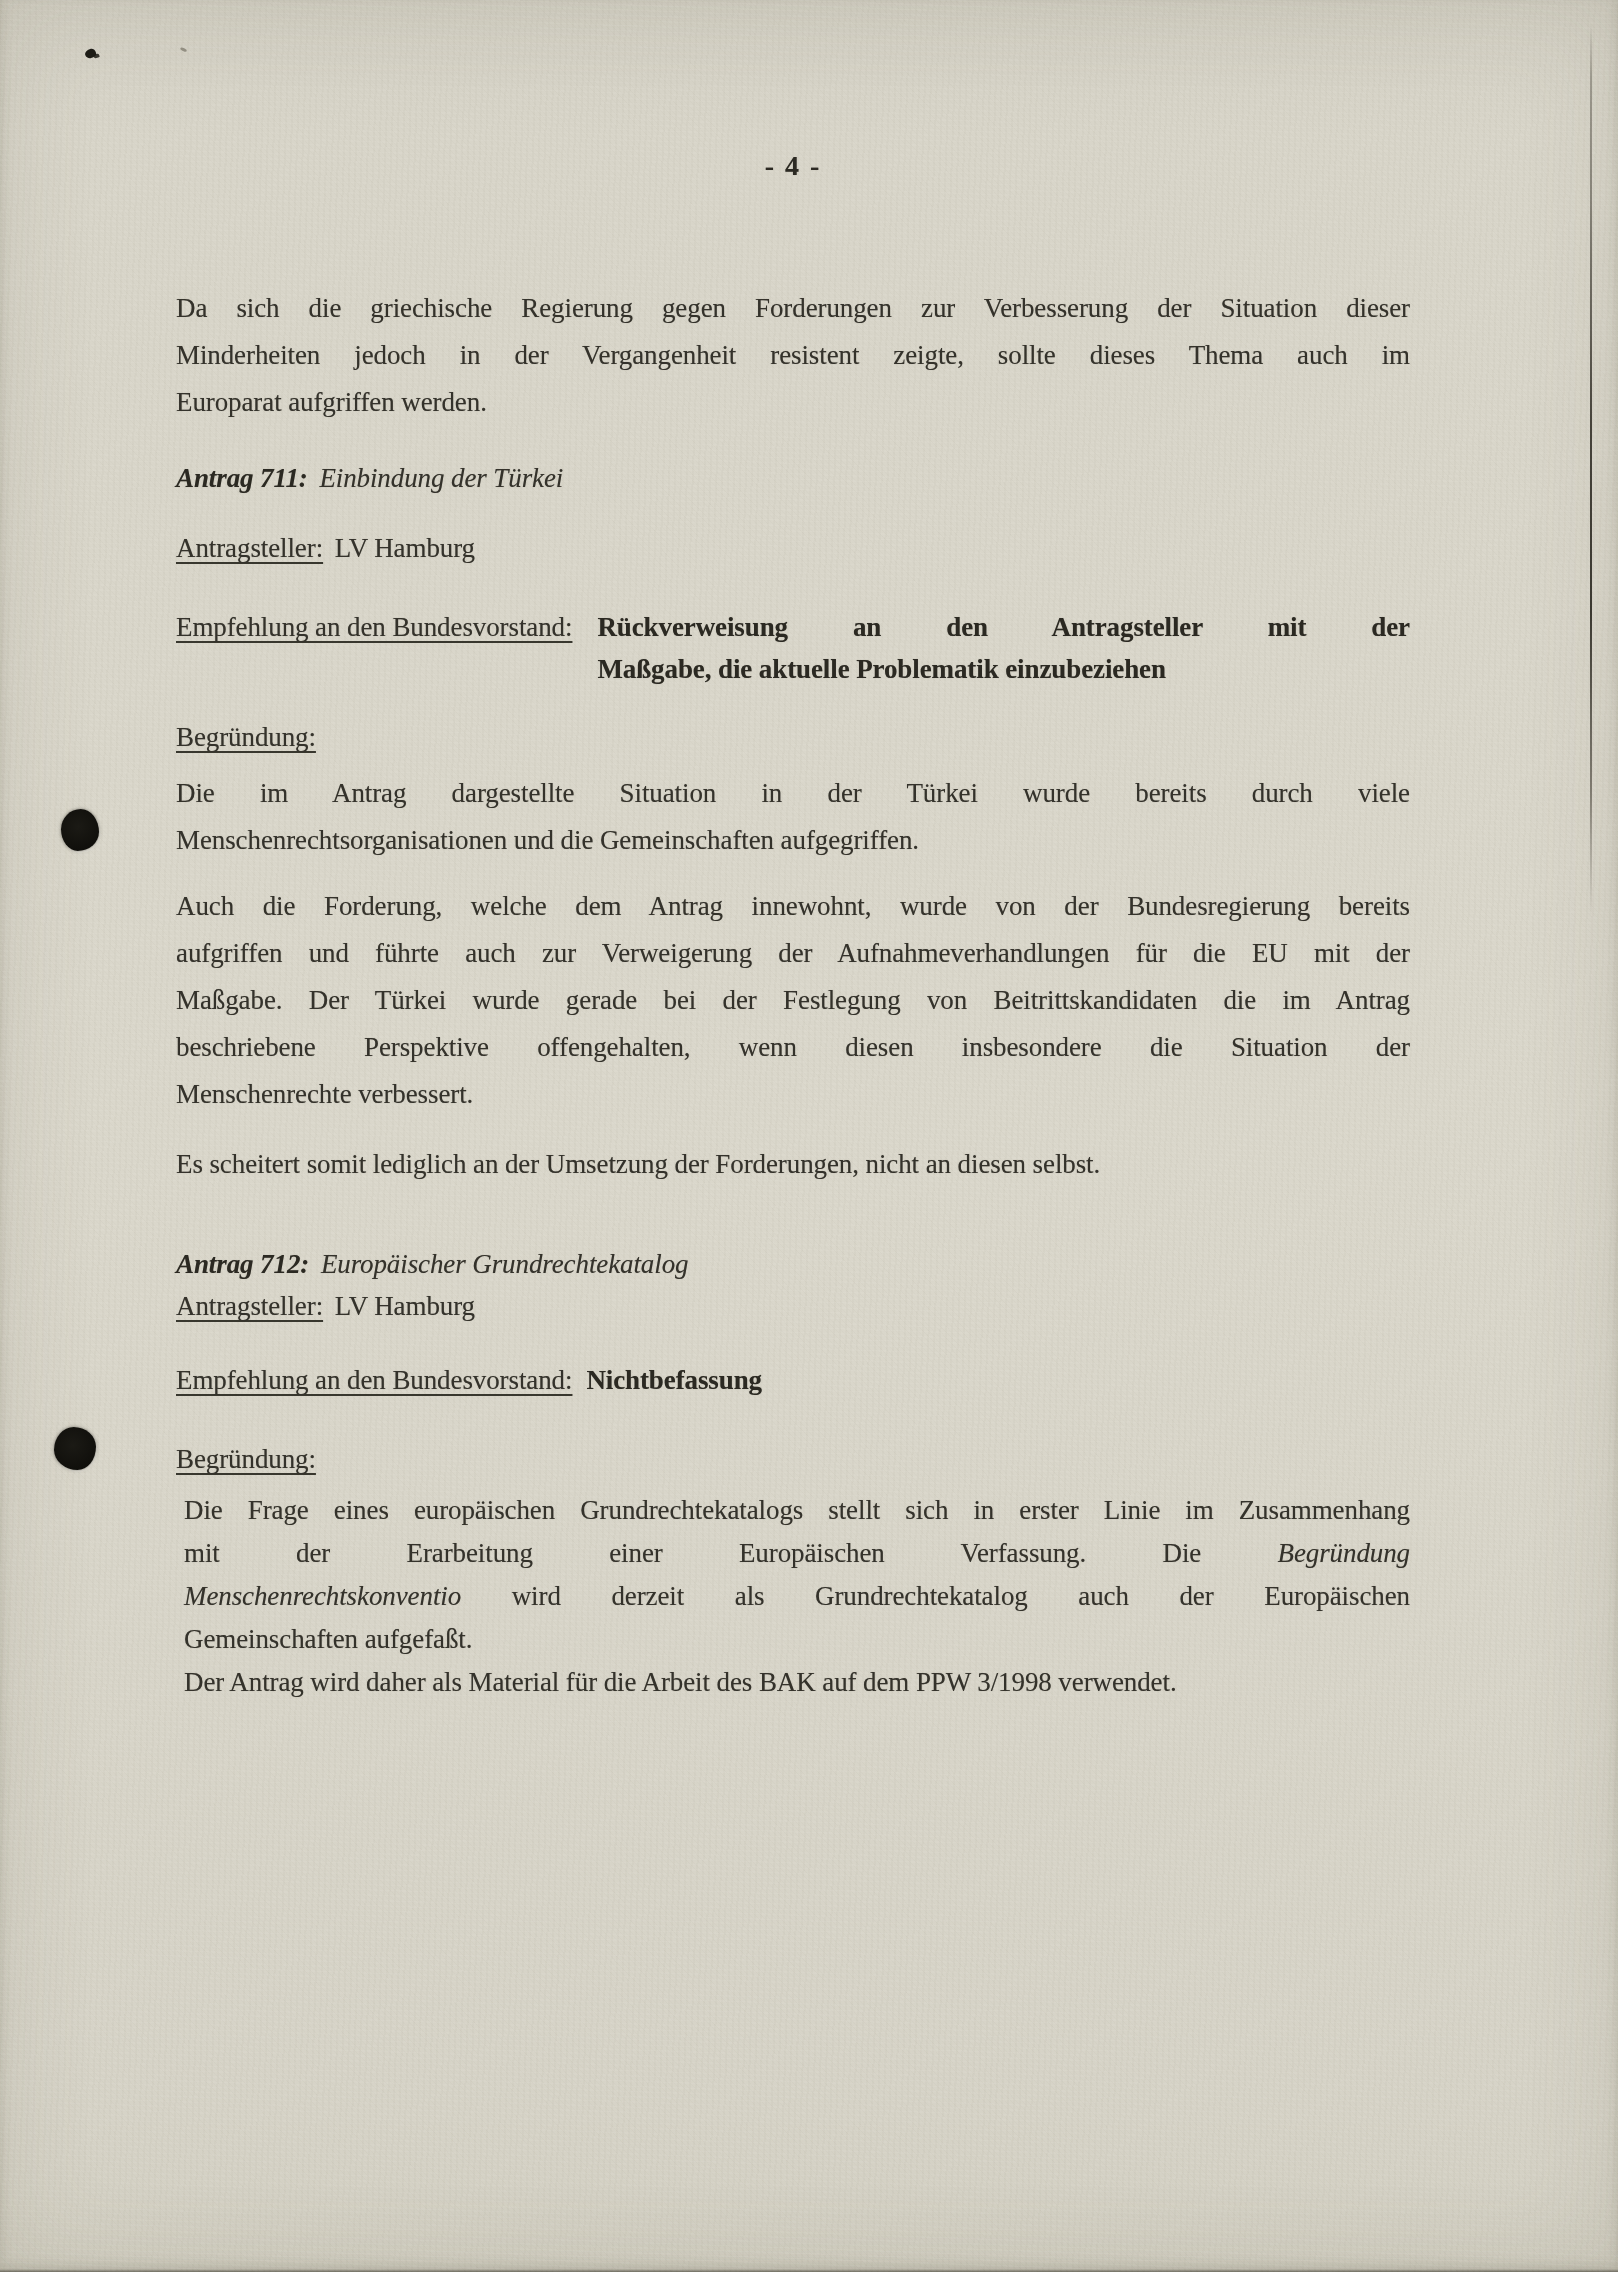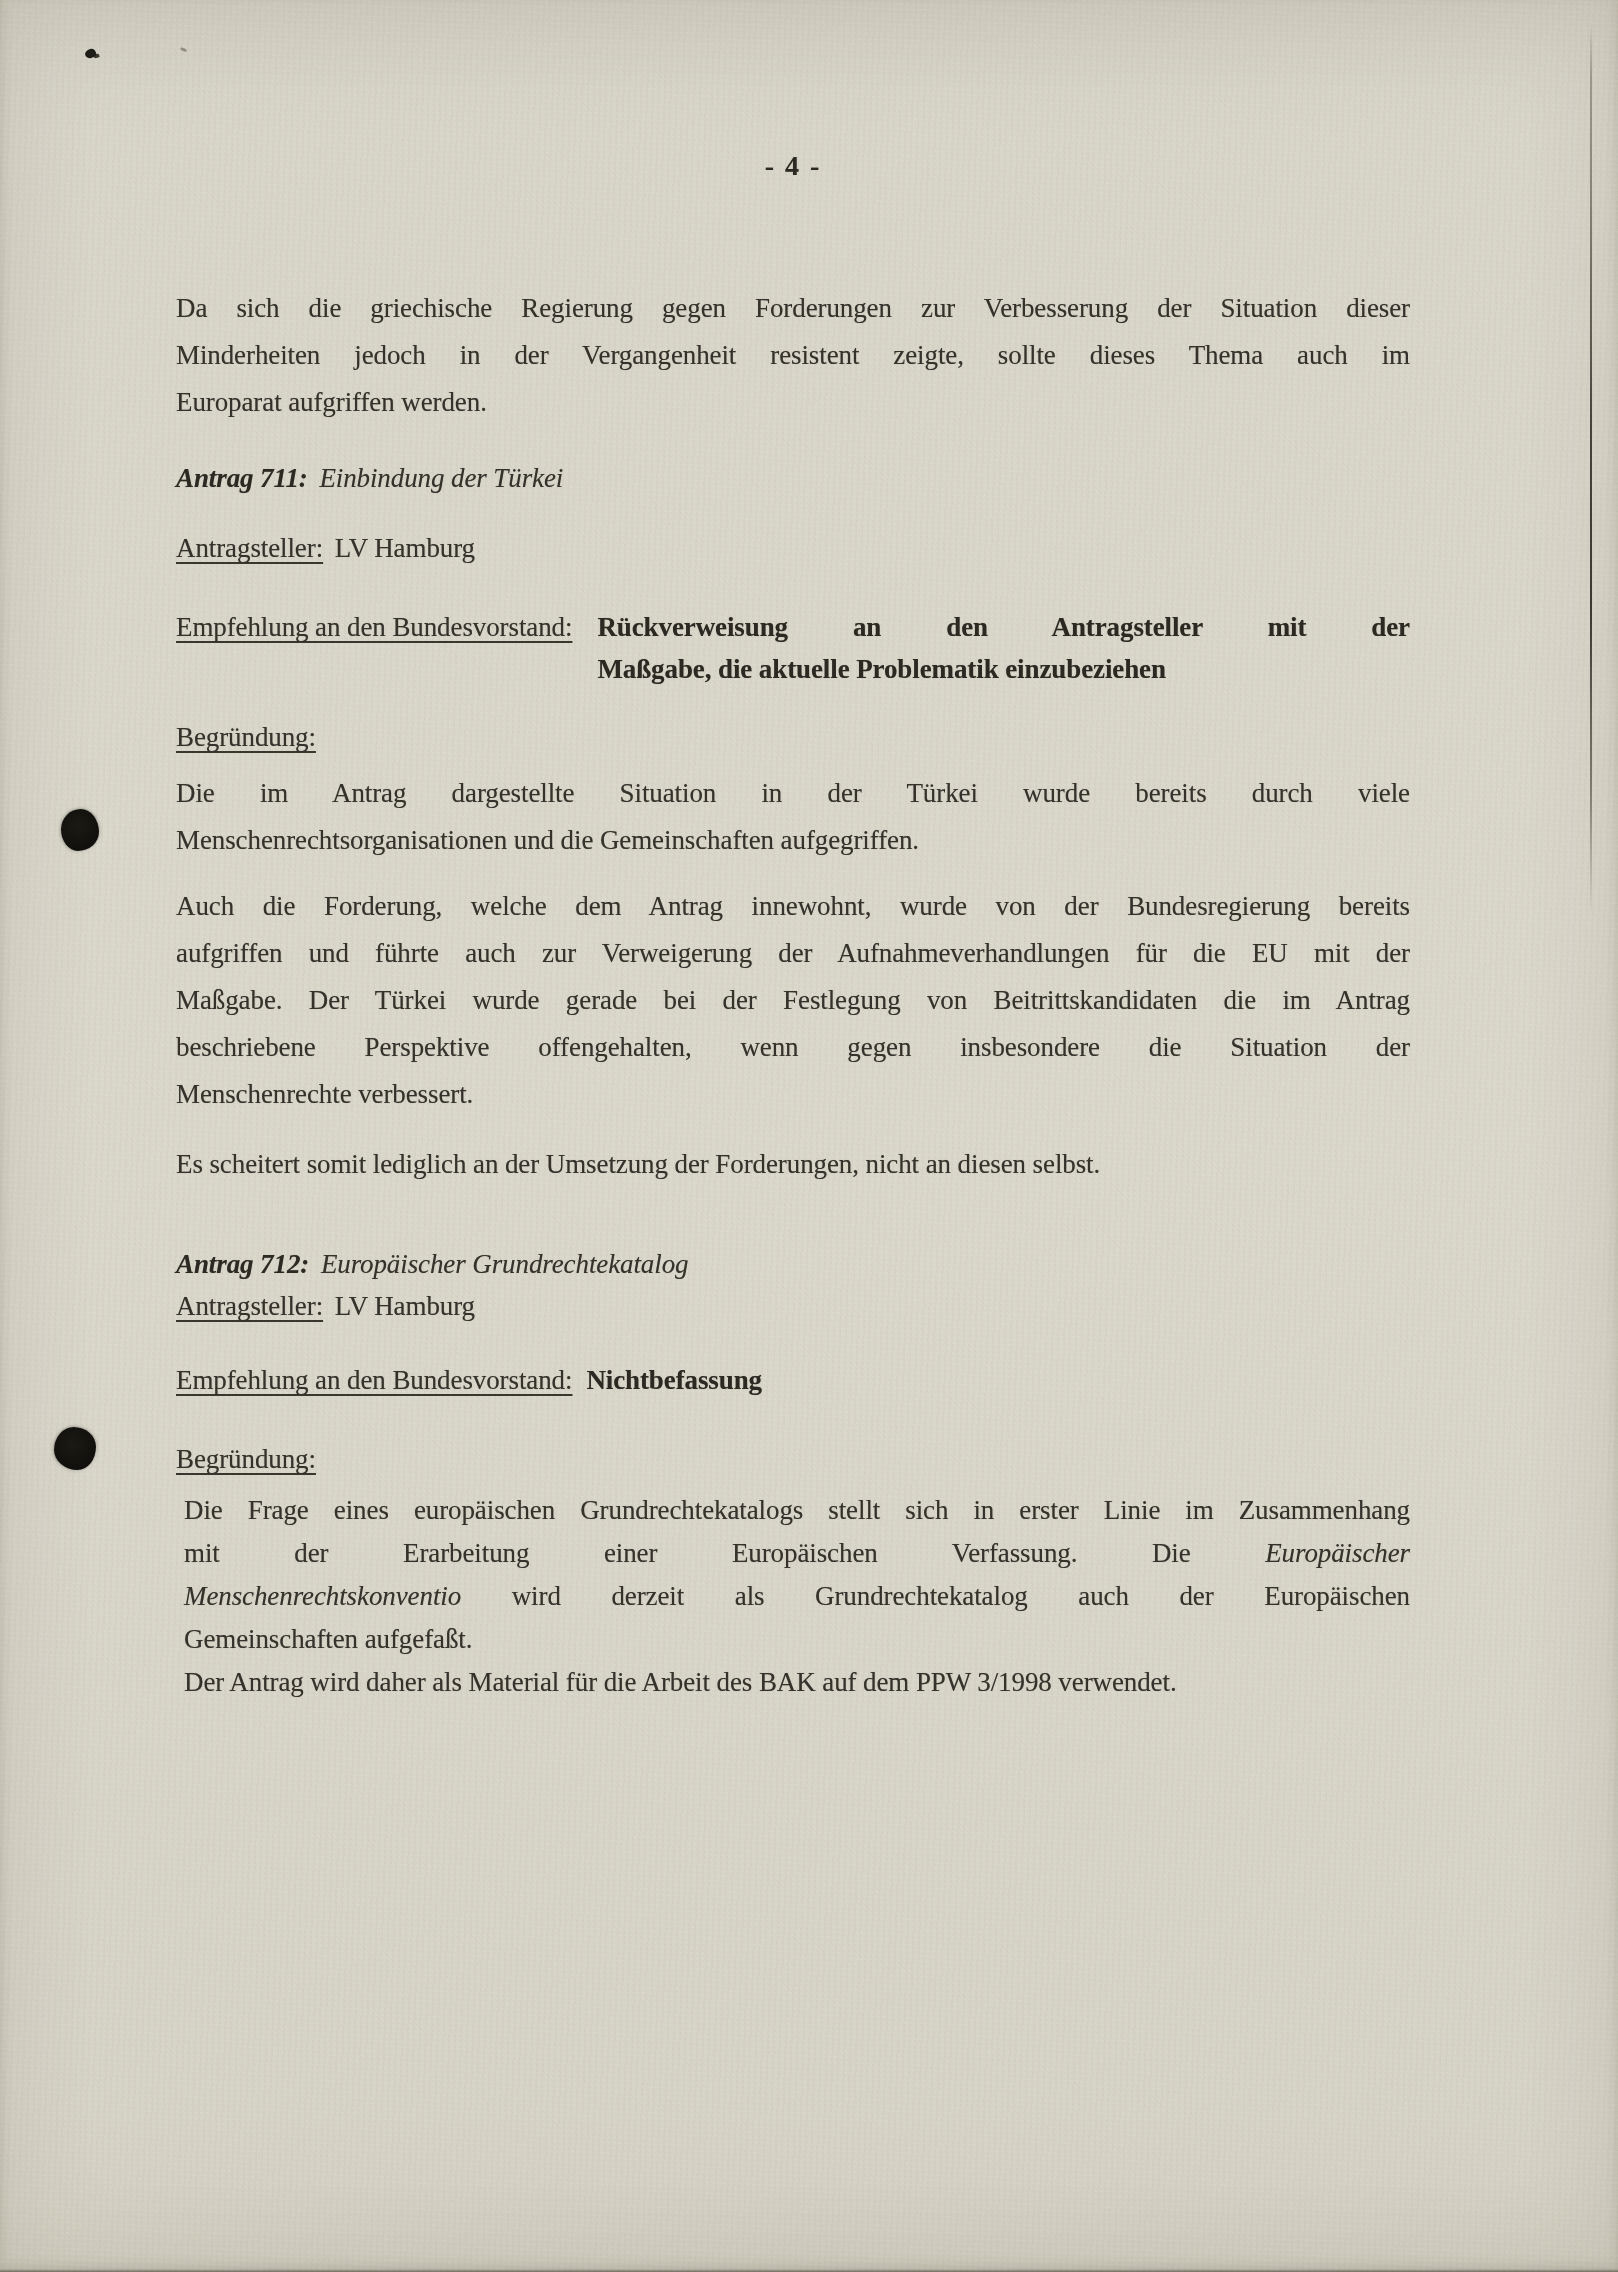--- a/index.html
+++ b/index.html
@@ -130,21 +130,21 @@
   </div>
   <div class="block para" style="top:770px">
     <div class="line j">Die im Antrag dargestellte Situation in der Türkei wurde bereits durch viele</div>
     <div class="line">Menschenrechtsorganisationen und die Gemeinschaften aufgegriffen.</div>
   </div>
 
   <div class="block para" style="top:883px">
     <div class="line j">Auch die Forderung, welche dem Antrag innewohnt, wurde von der Bundesregierung bereits</div>
     <div class="line j">aufgriffen und führte auch zur Verweigerung der Aufnahmeverhandlungen für die EU mit der</div>
     <div class="line j">Maßgabe. Der Türkei wurde gerade bei der Festlegung von Beitrittskandidaten die im Antrag</div>
-    <div class="line j">beschriebene Perspektive offengehalten, wenn gegen insbesondere die Situation der</div>
+    <div class="line j">beschriebene Perspektive offengehalten, wenn diesen insbesondere die Situation der</div>
     <div class="line">Menschenrechte verbessert.</div>
   </div>
 
   <div class="block" style="top:1141px">
     <div class="line noj">Es scheitert somit lediglich an der Umsetzung der Forderungen, nicht an diesen selbst.</div>
   </div>
 
   <div class="block" style="top:1249px">
     <span class="bi">Antrag 712:</span><span class="it gap">Europäischer Grundrechtekatalog</span>
   </div>
@@ -156,21 +156,21 @@
     <span class="ul">Empfehlung an den Bundesvorstand:</span><span class="b" style="margin-left:14px">Nichtbefassung</span>
   </div>
 
   <div class="block" style="top:1444px">
     <span class="ul">Begründung:</span>
   </div>
   <div class="block para b712" style="top:1489px">
     <div class="line j">Die Frage eines europäischen Grundrechtekatalogs stellt sich in erster Linie im Zusammenhang</div>
     <div class="line j">
       <span>mit der Erarbeitung einer Europäischen Verfassung. Die</span>
-      <span class="it">Europäischer</span>
+      <span class="it">Begründung</span>
     </div>
     <div class="line j">
       <span class="it">Menschenrechtskonventio</span>
       <span>wird derzeit als Grundrechtekatalog auch der Europäischen</span>
     </div>
     <div class="line noj">Gemeinschaften aufgefaßt.</div>
     <div class="line">Der Antrag wird daher als Material für die Arbeit des BAK auf dem PPW 3/1998 verwendet.</div>
   </div>
 
   <div class="hole hole-1"></div>

